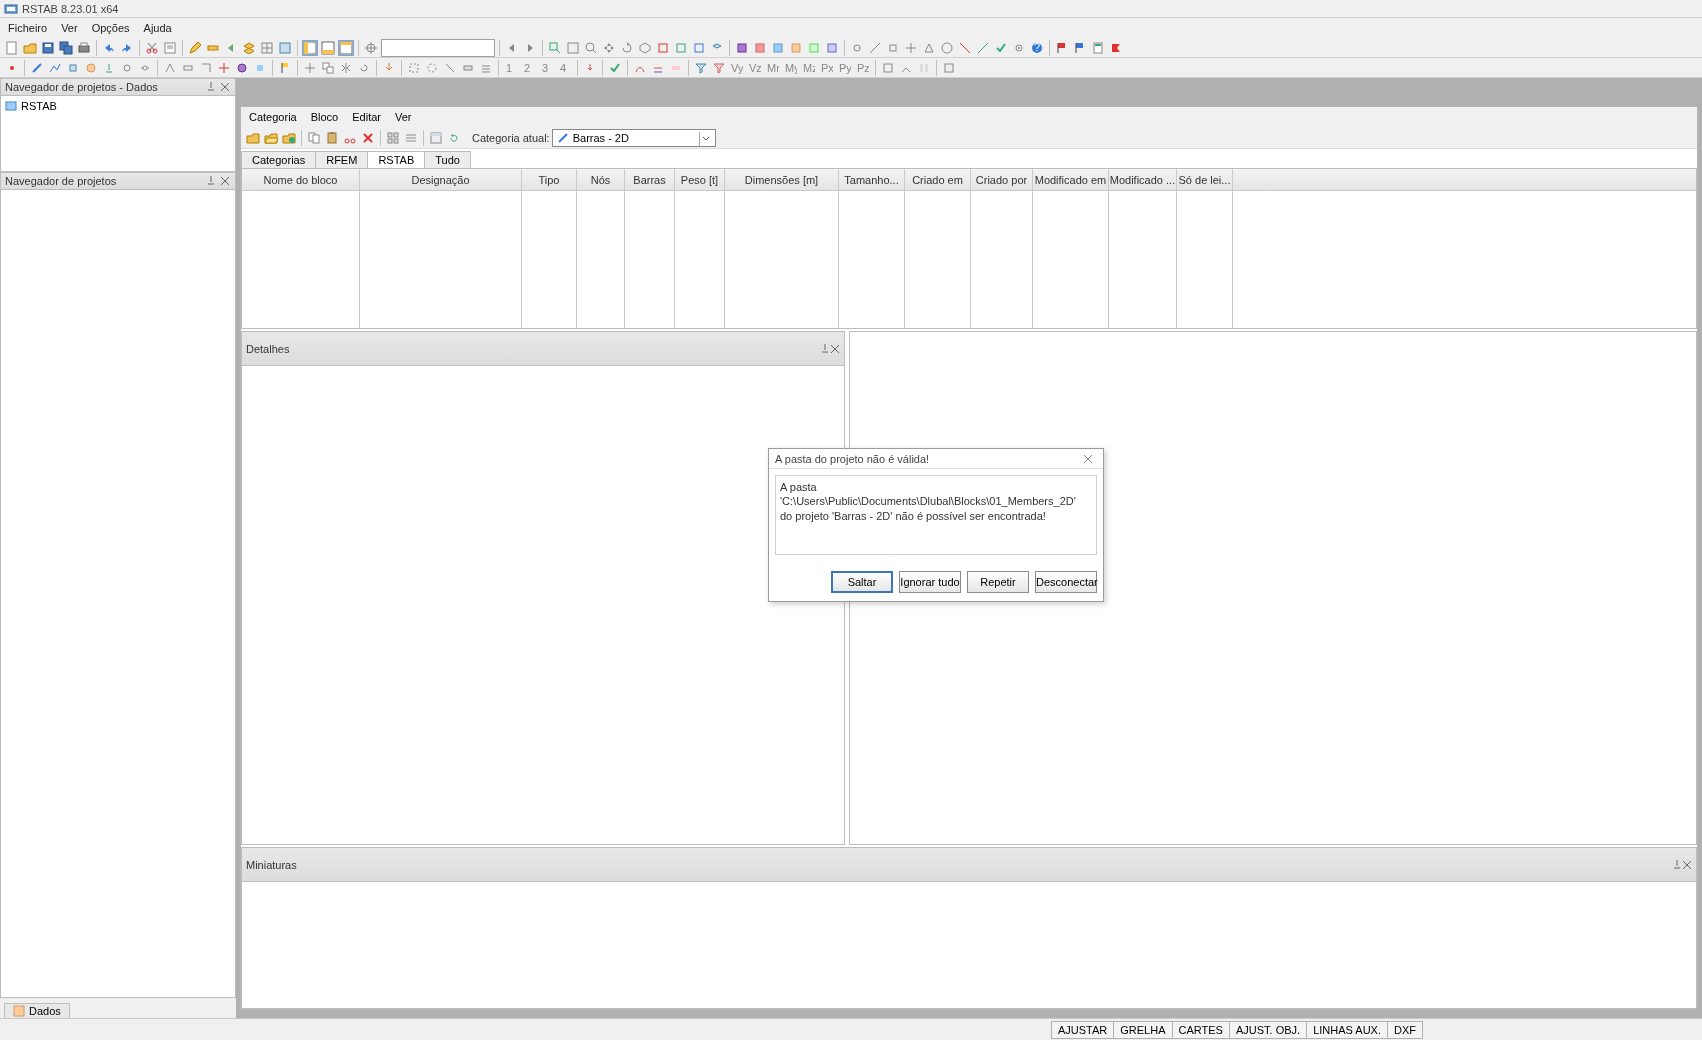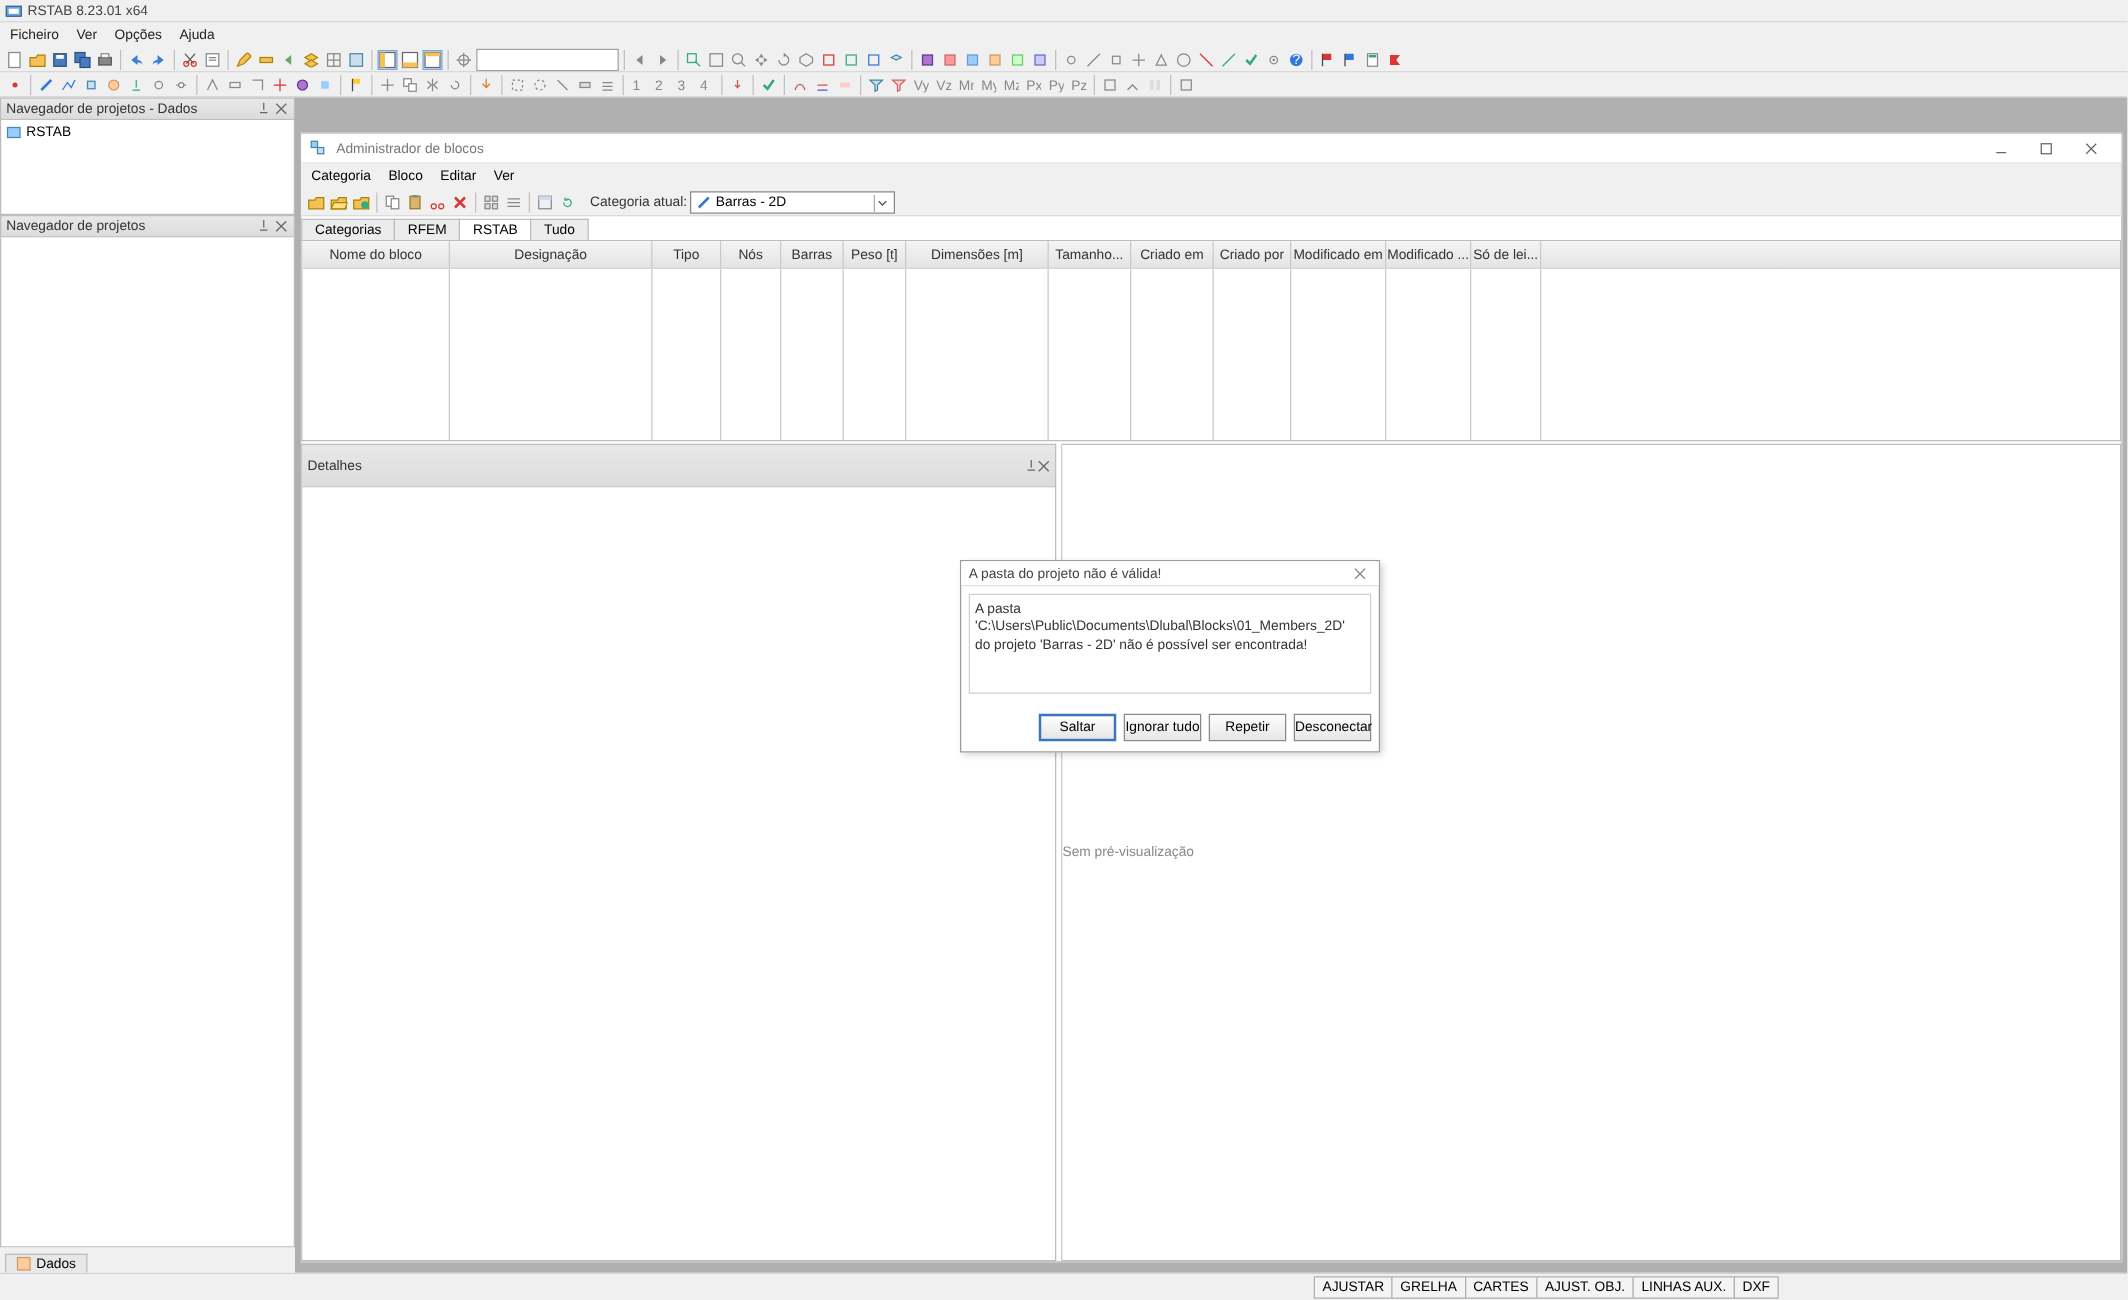--- a/index.html
+++ b/index.html
@@ -718,45 +718,20 @@
             <rect x="1" y="1" width="10" height="10" fill="#fc9" stroke="#c96"></rect>
           </svg>
         <span>Dados</span>
       </div>
     </div>
   </div>
 
   <div class="main-col">
 
     <div class="win">
-      <div class="win-title">
-        <span class="wicon">
-            <svg width="14" height="14">
-              <rect x="2" y="2" width="5" height="5" fill="#9cf" stroke="#48a"></rect>
-              <rect x="7" y="7" width="5" height="5" fill="#cde" stroke="#48a"></rect>
-            </svg>
-          </span>
-        <span>Administrador de blocos</span>
-        <span class="spacer"></span>
-        <span class="wbtn">
-            <svg width="12" height="12">
-              <line x1="2" y1="9" x2="10" y2="9" stroke="#666"></line>
-            </svg>
-          </span>
-        <span class="wbtn">
-            <svg width="12" height="12">
-              <rect x="2" y="2" width="8" height="8" fill="none" stroke="#666"></rect>
-            </svg>
-          </span>
-        <span class="wbtn">
-            <svg width="12" height="12">
-              <path d="M2 2l8 8M10 2l-8 8" stroke="#666"></path>
-            </svg>
-          </span>
-      </div>
       <div class="win-menu">
         <span>Categoria</span>
         <span>Bloco</span>
         <span>Editar</span>
         <span>Ver</span>
       </div>
       <div class="win-tbar">
         <span class="tbtn">
             <svg width="14" height="12">
               <path d="M1 4h5l1-2h6v9H1z" fill="#f4c156" stroke="#b08200"></path>
@@ -899,20 +874,37 @@
             </div>
             <div class="lower-body"></div>
           </div>
           <div class="lower-panel right">
             <div class="lower-body">
               <span>Sem pré-visualização</span>
             </div>
           </div>
         </div>
 
+        <div class="thumbs">
+          <div class="lower-hdr">
+            <span>Miniaturas</span>
+            <span class="spacer"></span>
+            <span class="pinicon">
+                <svg width="10" height="10">
+                  <path d="M5 0v6M2 8h6" stroke="#666"></path>
+                </svg>
+              </span>
+            <span class="closeicon">
+                <svg width="10" height="10">
+                  <path d="M1 1l8 8M9 1l-8 8" stroke="#666"></path>
+                </svg>
+              </span>
+          </div>
+          <div class="lower-body"></div>
+        </div>
       </div>
     </div>
 
     <div class="modal">
       <div class="modal-title">
         <span>A pasta do projeto não é válida!</span>
         <span class="spacer"></span>
         <span class="closebtn">
             <svg width="10" height="10">
               <path d="M1 1l8 8M9 1l-8 8" stroke="#888"></path>

